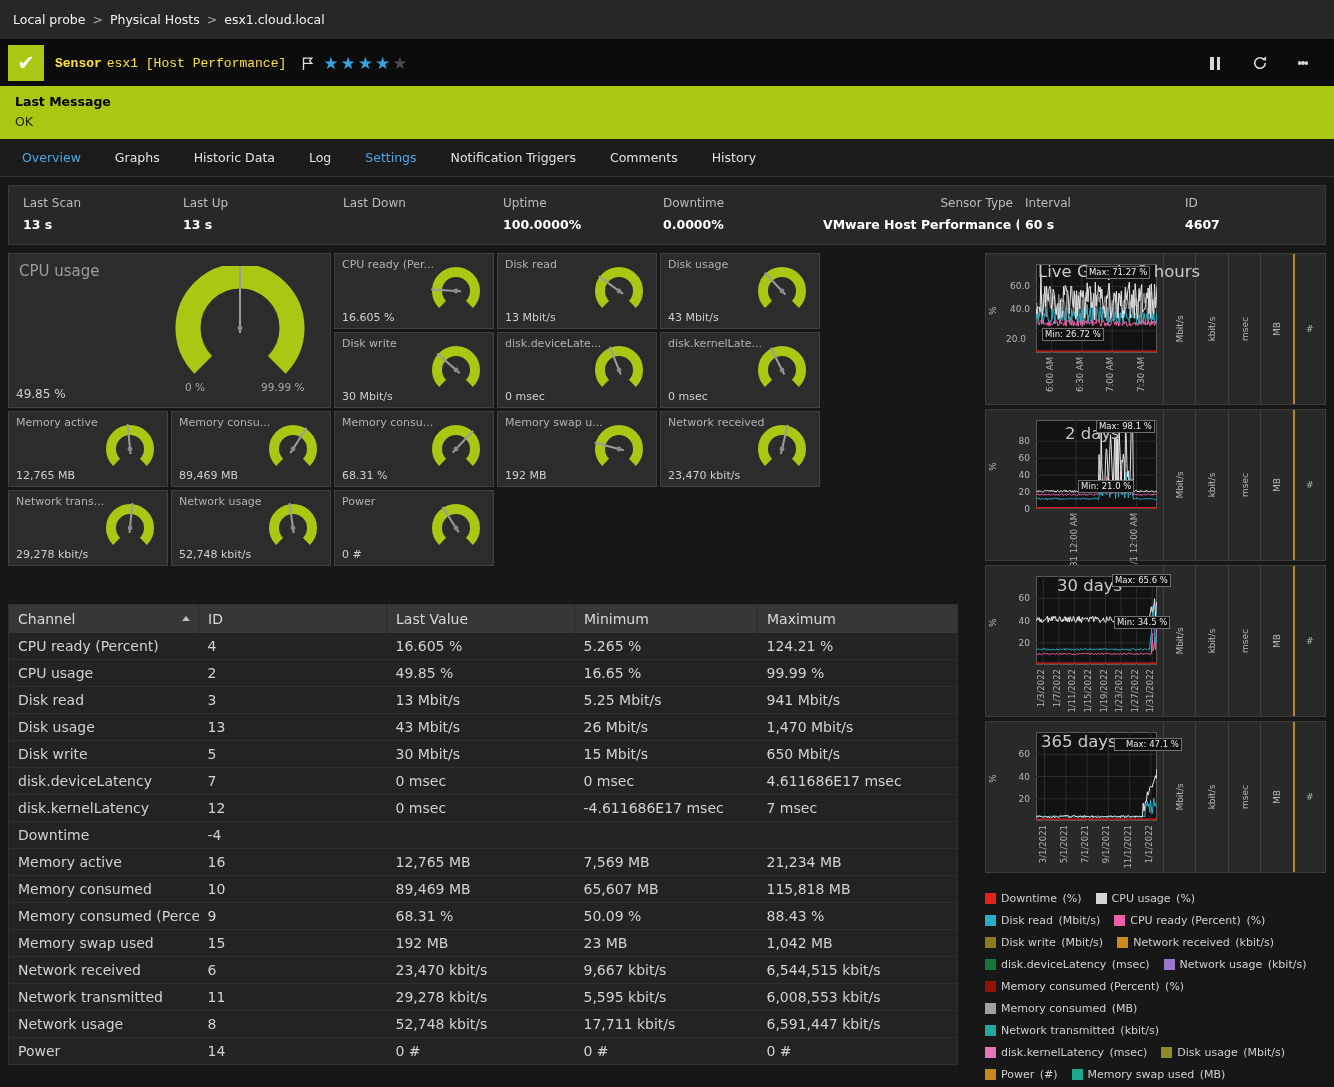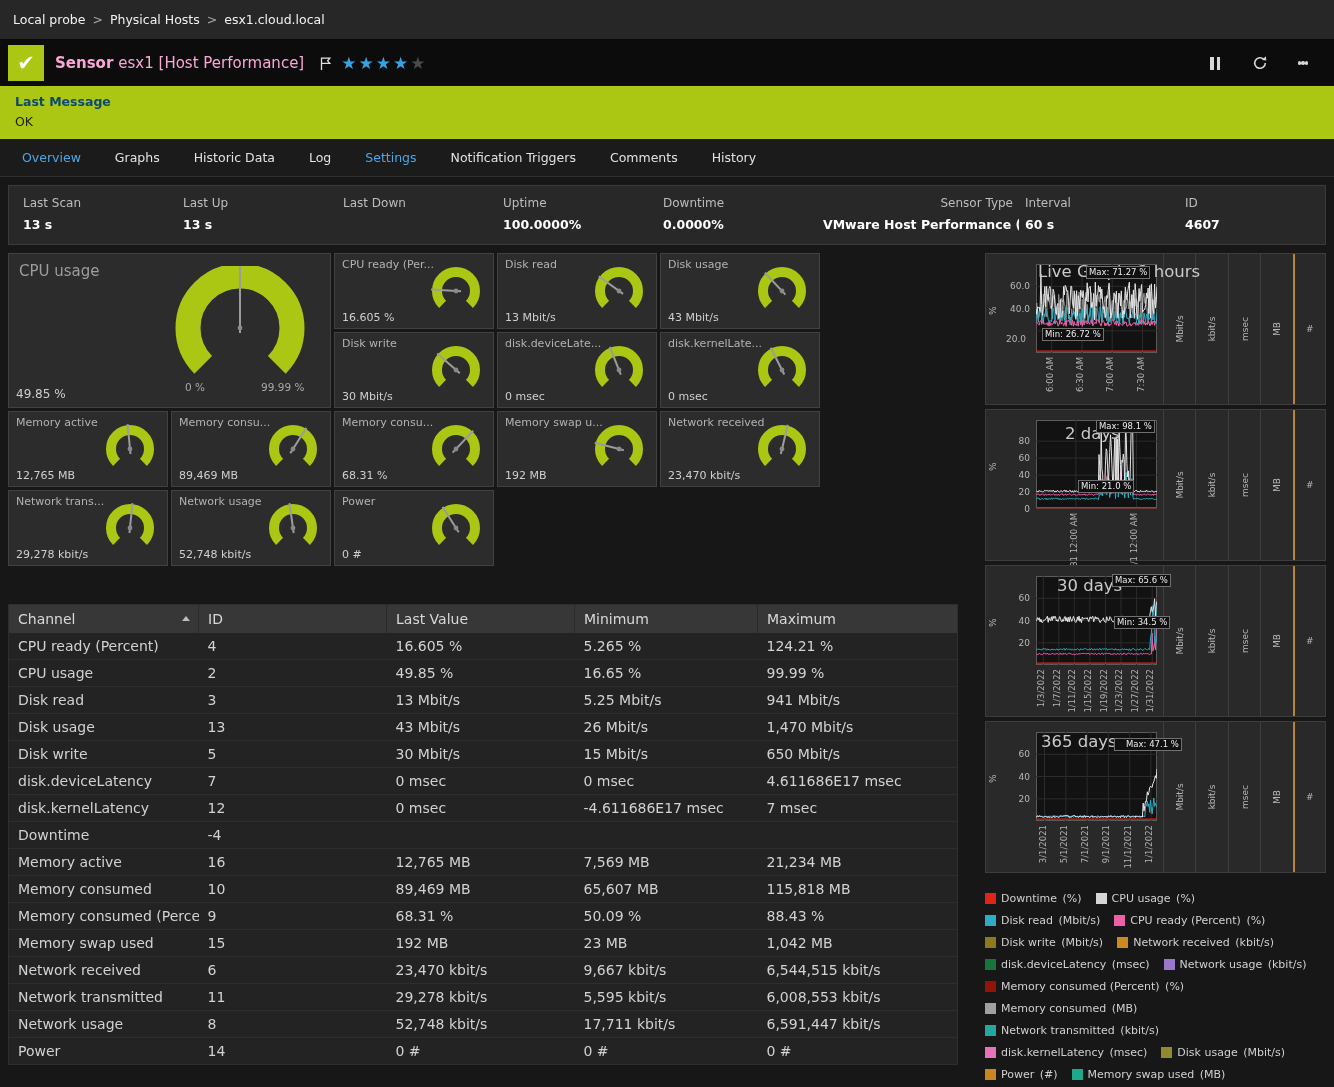--- a/index.html
+++ b/index.html
@@ -10,33 +10,33 @@
     background:#171717;color:#ddd;
     font-family:"DejaVu Sans","Liberation Sans",sans-serif;
   }
   
   .topbar{height:40px;background:#272727;display:flex;align-items:center;padding:0 13px;font-size:12.5px;border-bottom:1px solid #0a0a0a;}
   .crumb{color:#f2f2f2;cursor:pointer;}
   .crumb-sep{color:#a8a8a8;margin:0 7px;}
   
   .sensor-header{height:46px;background:#0c0c0c;display:flex;align-items:center;}
   .status-icon{width:36px;height:36px;background:var(--accent);color:#fff;display:flex;align-items:center;justify-content:center;font-size:21px;font-weight:bold;margin:0 11px 0 8px;}
-  .sensor-title{font-size:15px;color:#f9a8d4;}
+  .sensor-title{font-size:13px;color:#fde047;font-family:Liberation Mono, monospace;}
   .sensor-title b{margin-right:5px;}
   .flag-wrap{margin:0 9px 0 15px;display:flex;align-items:center;}
   .stars{font-size:17px;letter-spacing:2px;line-height:1;}
   .star{color:#4b4b4b;cursor:pointer;}
   .star.filled{color:#36a3e0;}
   .header-actions{margin-left:auto;display:flex;align-items:center;gap:30px;margin-right:26px;}
   .hbtn{cursor:pointer;display:flex;align-items:center;justify-content:center;}
   .pause-icon i{display:inline-block;width:3.5px;height:13px;background:#d8d8d8;margin:0 1.5px;}
   .kebab i{display:block;width:3.5px;height:3.5px;border-radius:50%;background:#d8d8d8;margin:2px 0;}
   
   .banner{background:var(--accent);padding:8px 15px 10px;}
-  .banner-title{font-size:12.5px;font-weight:bold;color:#0c4a6e;}
+  .banner-title{font-size:12.5px;font-weight:bold;color:#000000;}
   .banner-status{font-size:12.5px;color:#1c2305;margin-top:5px;}
   
   .tabs{height:38px;background:#1b1b1b;display:flex;align-items:stretch;border-bottom:1px solid #2f2f2f;padding-left:5px;}
   .tab{display:flex;align-items:center;padding:0 17px;font-size:12.5px;color:#e2e2e2;cursor:pointer;white-space:nowrap;}
   .tab.active,.tab.highlight{color:#4aa8e8;}
   
   .content{padding:8px;}
   .info-bar{background:#282828;border:1px solid #3a3a3a;display:flex;padding:10px 8px 12px;}
   .info-cell{flex:0 0 160px;padding:0 6px;overflow:hidden;}
   .info-cell.wide{flex:0 0 202px;text-align:right;}

